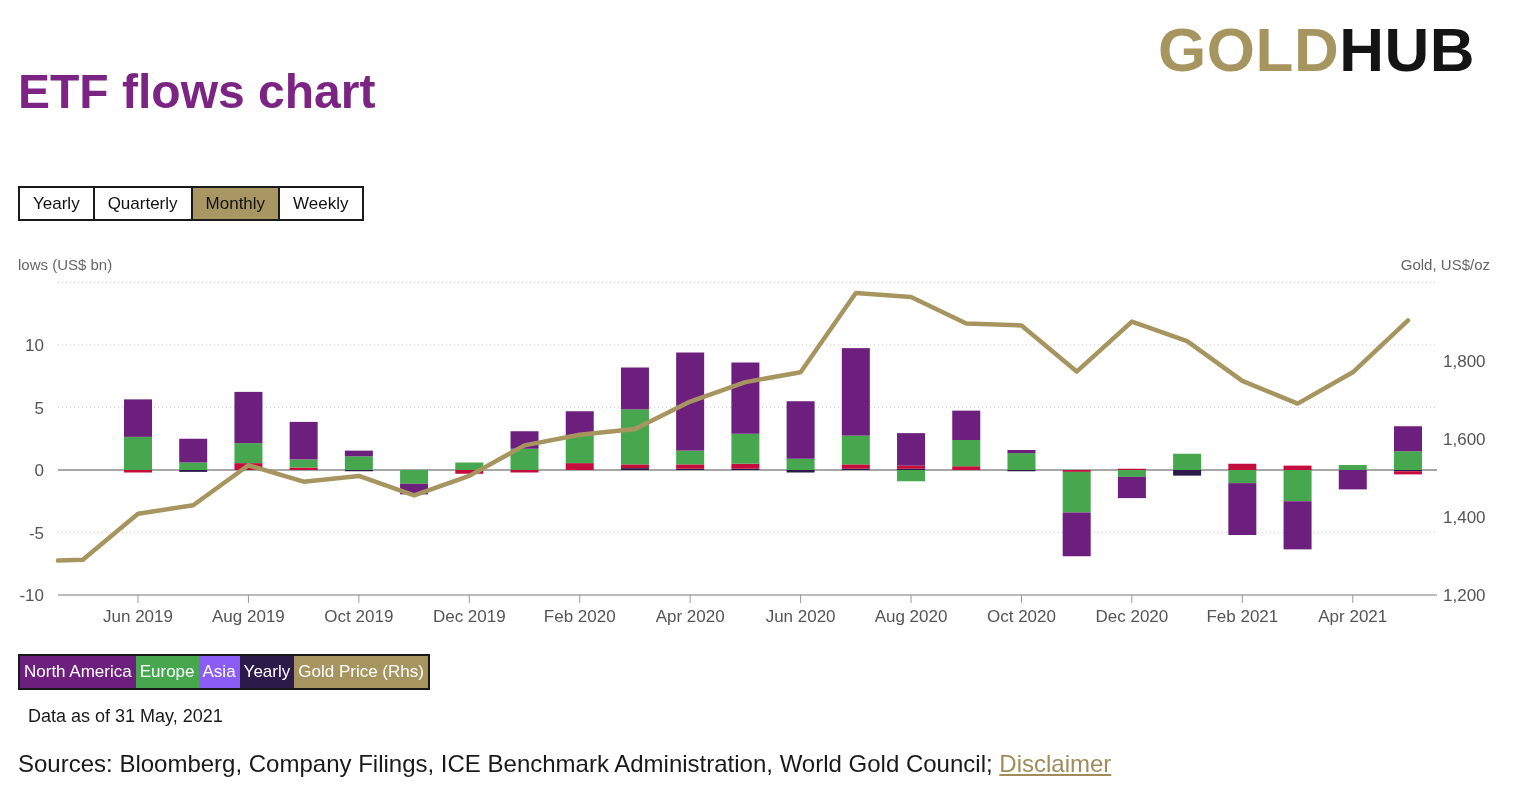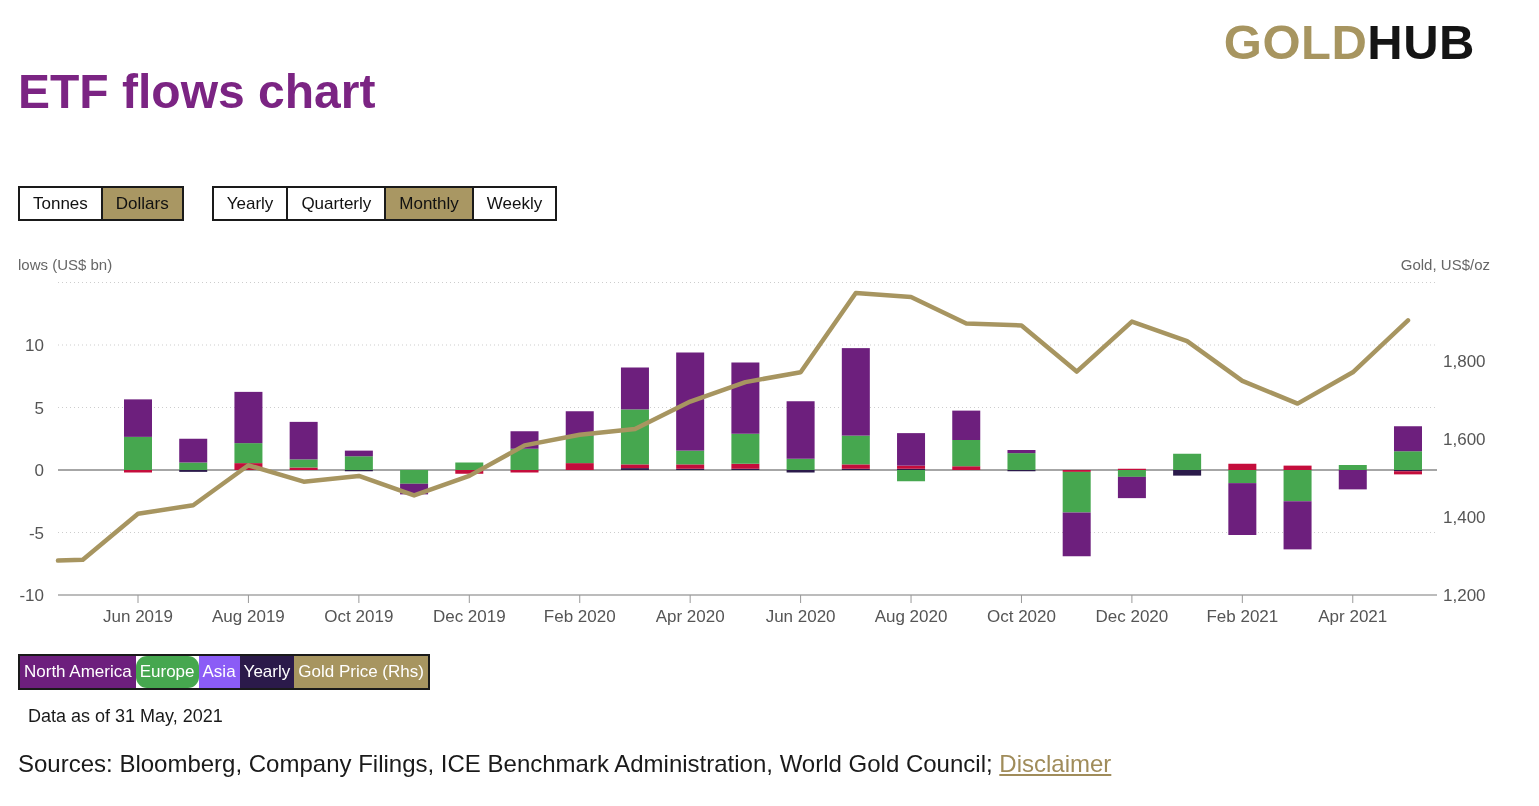--- a/index.html
+++ b/index.html
@@ -1,18 +1,18 @@
 <!DOCTYPE html>
 <html><head>
 <meta charset="utf-8">
 <style>
   html,body{margin:0;padding:0;background:#fff;}
   body{width:1539px;height:806px;position:relative;overflow:hidden;
        font-family:"Liberation Sans", sans-serif;color:#1a1a1a;}
-  .logo{position:absolute;top:14px;right:64px;font-size:49px;font-weight:bold;
+  .logo{position:absolute;top:14px;right:64px;font-size:62px;font-weight:bold;
         letter-spacing:.5px;z-index:2;white-space:nowrap;}
   .logo .gold{color:#a79560;}
   .logo .hub{color:#141414;}
   .title{position:absolute;left:18px;top:64px;margin:0;font-size:48px;font-weight:bold;
          color:#7b2483;z-index:2;}
   .controls{position:absolute;left:18px;top:186px;display:flex;gap:28px;z-index:3;}
   .toggle-group{display:flex;}
   .toggle-btn{border:2px solid #1a1a1a;margin-left:-2px;padding:4px 13px;font-size:17px;
               background:#fff;color:#111;cursor:pointer;white-space:nowrap;line-height:23px;}
   .toggle-btn:first-child{margin-left:0;}
@@ -28,24 +28,20 @@
   .sources a{color:#a08c5a;text-decoration:underline;cursor:pointer;}
 </style>
 </head>
 <body>
 
 <div class="logo"><span class="gold">GOLD</span><span class="hub">HUB</span></div>
 
 <h1 class="title">ETF flows chart</h1>
 
 <div class="controls">
-  <div class="toggle-group" id="unit-toggle">
-      <button class="toggle-btn">Tonnes</button>
-      <button class="toggle-btn selected">Dollars</button>
-    </div>
   <div class="toggle-group" id="period-toggle">
       <button class="toggle-btn">Yearly</button>
       <button class="toggle-btn">Quarterly</button>
       <button class="toggle-btn selected">Monthly</button>
       <button class="toggle-btn">Weekly</button>
     </div>
 </div>
 
 <div class="axis-caption left">lows (US$ bn)</div>
 <div class="axis-caption right">Gold, US$/oz</div>
@@ -162,21 +158,21 @@
     <rect x="1338.774" y="470" width="28" height="19.375" fill="#6d1f7d"></rect>
     <rect x="1393.991" y="470" width="28" height="1.25" fill="#2b1a4a"></rect>
     <rect x="1393.991" y="471.25" width="28" height="3.125" fill="#c40d3c"></rect>
     <rect x="1393.991" y="451.25" width="28" height="18.75" fill="#46a74f"></rect>
     <rect x="1393.991" y="426.25" width="28" height="25" fill="#6d1f7d"></rect>
     <path d="M 58 560.6 L 82.8 559.8 L 138.0 513.8 L 193.2 505.2 L 248.4 465.3 L 303.7 481.7 L 358.9 475.9 L 414.1 495.4 L 469.3 475.9 L 524.5 445.4 L 579.7 434.8 L 635.0 429.0 L 690.2 401.6 L 745.4 382.1 L 800.6 372.3 L 855.8 293.0 L 911.0 297.0 L 966.3 323.5 L 1021.5 325.5 L 1076.7 371.6 L 1131.9 321.6 L 1187.1 341.1 L 1242.3 380.9 L 1297.6 403.6 L 1352.8 372.3 L 1408.0 320.4" fill="none" stroke="#a79560" stroke-width="4.5" stroke-linejoin="round" stroke-linecap="round"></path>
   </svg>
 
 <div class="legend" id="legend">
     <div class="legend-item" style="background: rgb(109, 31, 125);">North America</div>
-    <div class="legend-item" style="background: rgb(70, 167, 79); border-radius: 11px;">Europe</div>
+    <div class="legend-item" style="background: rgb(70, 167, 79);">Europe</div>
     <div class="legend-item" style="background: #8b5cf6;">Asia</div>
     <div class="legend-item" style="background: rgb(43, 26, 74);">Yearly</div>
     <div class="legend-item" style="background: rgb(167, 149, 96);">Gold Price (Rhs)</div>
   </div>
 
 <div class="data-as-of">Data as of 31 May, 2021</div>
 
 <div class="sources"><span>Sources: Bloomberg, Company Filings, ICE Benchmark Administration, World Gold Council; </span><a href="#">Disclaimer</a></div>
 
 </body></html>

